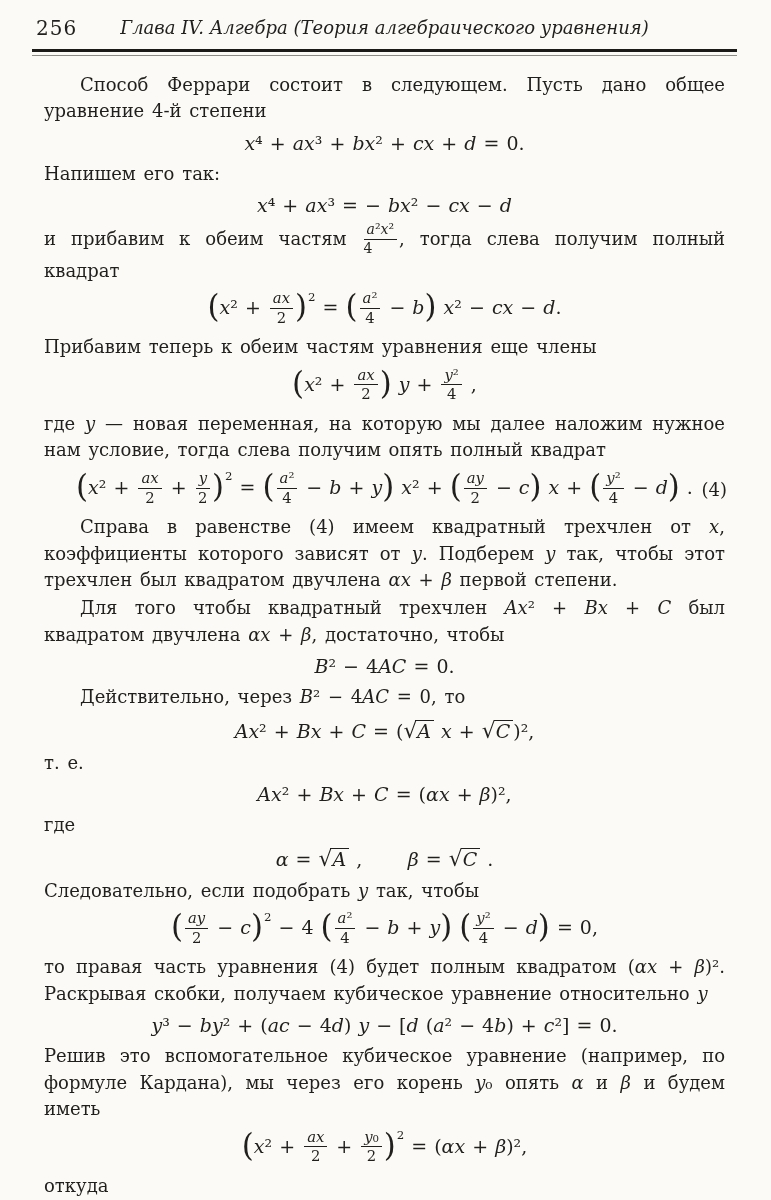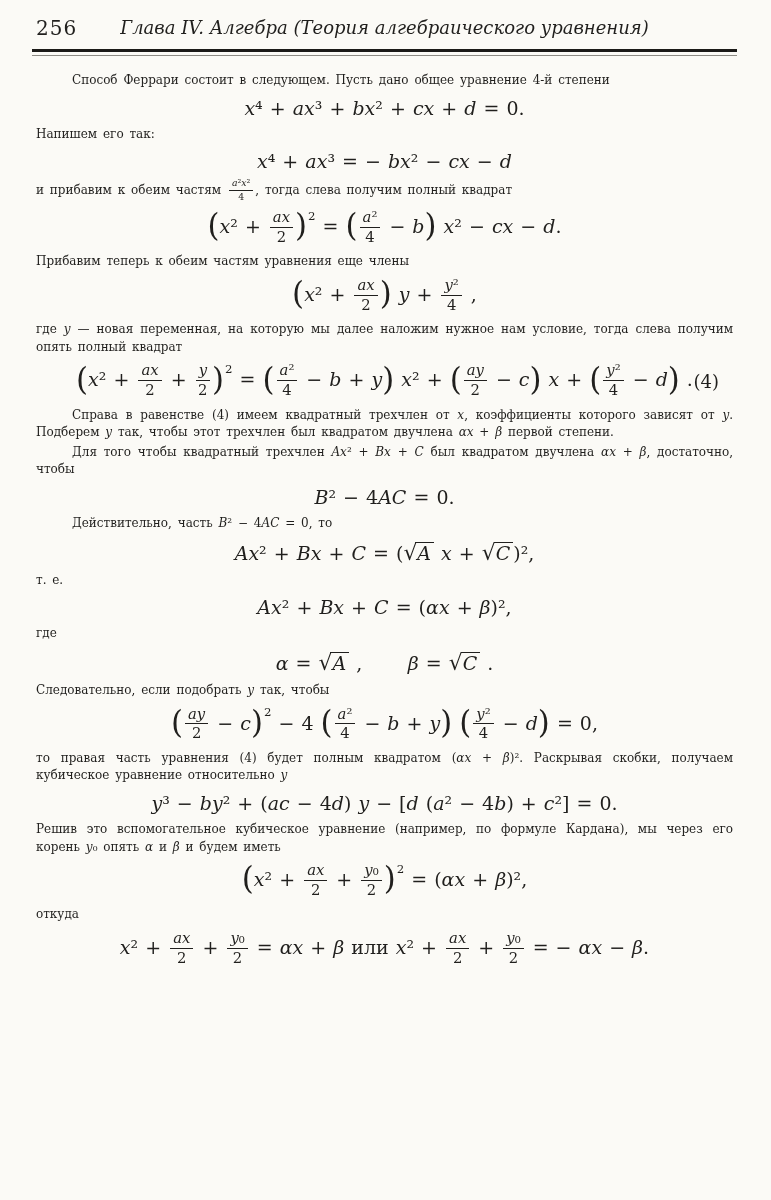--- a/index.html
+++ b/index.html
@@ -20,35 +20,35 @@
   }
   .runhead {
     text-align:center; margin:0 70px; padding-top:3px;
     font-style:italic; font-size:18px; white-space:nowrap;
   }
   .rule1 { border-top:3px solid #1b1a18; margin-top:5px; }
   .rule2 { border-top:1px solid #8d8b85; margin-top:3px; }
   
   .content { margin-top:16px; }
   .para {
-    font-size:12px; line-height:1.47; text-align:justify;
-    word-spacing:2px; margin:2px 4px;
+    font-size:18px; line-height:1.47; text-align:justify;
+    word-spacing:2px; margin:2px 12px;
   }
   .para.ind { text-indent:36px; }
   
   .formula {
-    text-align:center; font-size:19px; margin:7px 16px;
+    text-align:center; font-size:19px; margin:7px 8px;
     position:relative; white-space:nowrap; word-spacing:1px;
   }
   .mi { font-style:italic; }
   .mn { font-style:normal; }
   .rm { font-style:normal; }
   .frac {
     display:inline-block; vertical-align:middle;
-    text-align:center; font-size:0.78em; line-height:1.12;
+    font-size:0.78em; line-height:1.12;
     margin:0 2px; position:relative; top:-1px;
   }
   .frac .num { display:block; border-bottom:1.4px solid #201f1d; padding:0 3px 1px; }
   .frac .den { display:block; padding-top:1px; }
   .bp {
     font-size:1.62em; vertical-align:middle; line-height:0.9;
     position:relative; top:-2px; font-style:normal;
   }
   sup.bsup {
     font-size:0.62em; vertical-align:1.15em; line-height:0; margin-left:1px;
@@ -76,21 +76,21 @@
       <div class="formula"><span><span class="mi">x</span><span class="mn">⁴ + </span><span class="mi">ax</span><span class="mn">³ = − </span><span class="mi">bx</span><span class="mn">² − </span><span class="mi">cx</span><span class="mn"> − </span><span class="mi">d</span></span></div>
       <div class="para"><span class="rm">и прибавим к обеим частям </span><span class="frac"><span class="num"><span class="mi">a</span><span class="mn">²</span><span class="mi">x</span><span class="mn">²</span></span><span class="den"><span class="mn">4</span></span></span><span class="rm">,  тогда слева получим полный квадрат</span></div>
       <div class="formula"><span class="bp">(</span><span><span class="mi">x</span><span class="mn">² + </span></span><span class="frac"><span class="num"><span class="mi">ax</span></span><span class="den"><span class="mn">2</span></span></span><span class="bp">)</span><sup class="bsup">2</sup><span><span class="mn"> = </span></span><span class="bp">(</span><span class="frac"><span class="num"><span class="mi">a</span><span class="mn">²</span></span><span class="den"><span class="mn">4</span></span></span><span><span class="mn"> − </span><span class="mi">b</span></span><span class="bp">)</span><span><span class="mn"> </span><span class="mi">x</span><span class="mn">² − </span><span class="mi">cx</span><span class="mn"> − </span><span class="mi">d</span><span class="mn">.</span></span></div>
       <div class="para"><span class="rm">Прибавим теперь к обеим частям уравнения еще члены</span></div>
       <div class="formula"><span class="bp">(</span><span><span class="mi">x</span><span class="mn">² + </span></span><span class="frac"><span class="num"><span class="mi">ax</span></span><span class="den"><span class="mn">2</span></span></span><span class="bp">)</span><span><span class="mn"> </span><span class="mi">y</span><span class="mn"> + </span></span><span class="frac"><span class="num"><span class="mi">y</span><span class="mn">²</span></span><span class="den"><span class="mn">4</span></span></span><span><span class="mn"> ,</span></span></div>
       <div class="para"><span class="rm">где </span><span><span class="mi">y</span></span><span class="rm"> — новая переменная, на которую мы далее наложим нужное нам условие, тогда слева получим опять полный квадрат</span></div>
       <div class="formula"><span class="bp">(</span><span><span class="mi">x</span><span class="mn">² + </span></span><span class="frac"><span class="num"><span class="mi">ax</span></span><span class="den"><span class="mn">2</span></span></span><span><span class="mn"> + </span></span><span class="frac"><span class="num"><span class="mi">y</span></span><span class="den"><span class="mn">2</span></span></span><span class="bp">)</span><sup class="bsup">2</sup><span><span class="mn"> = </span></span><span class="bp">(</span><span class="frac"><span class="num"><span class="mi">a</span><span class="mn">²</span></span><span class="den"><span class="mn">4</span></span></span><span><span class="mn"> − </span><span class="mi">b</span><span class="mn"> + </span><span class="mi">y</span></span><span class="bp">)</span><span><span class="mn"> </span><span class="mi">x</span><span class="mn">² + </span></span><span class="bp">(</span><span class="frac"><span class="num"><span class="mi">ay</span></span><span class="den"><span class="mn">2</span></span></span><span><span class="mn"> − </span><span class="mi">c</span></span><span class="bp">)</span><span><span class="mn"> </span><span class="mi">x</span><span class="mn"> + </span></span><span class="bp">(</span><span class="frac"><span class="num"><span class="mi">y</span><span class="mn">²</span></span><span class="den"><span class="mn">4</span></span></span><span><span class="mn"> − </span><span class="mi">d</span></span><span class="bp">)</span><span><span class="mn"> .</span></span><span class="eqno rm">(4)</span></div>
       <div class="para ind"><span class="rm">Справа в равенстве (4) имеем квадратный трехчлен от </span><span><span class="mi">x</span></span><span class="rm">, коэффициенты которого зависят от </span><span><span class="mi">y</span></span><span class="rm">. Подберем </span><span><span class="mi">y</span></span><span class="rm"> так, чтобы этот трехчлен был квадратом двучлена </span><span><span class="mi">αx</span><span class="mn"> + </span><span class="mi">β</span></span><span class="rm"> первой степени.</span></div>
       <div class="para ind"><span class="rm">Для того чтобы квадратный трехчлен </span><span><span class="mi">Ax</span><span class="mn">² + </span><span class="mi">Bx</span><span class="mn"> + </span><span class="mi">C</span></span><span class="rm"> был квадратом двучлена </span><span><span class="mi">αx</span><span class="mn"> + </span><span class="mi">β</span></span><span class="rm">, достаточно, чтобы</span></div>
       <div class="formula"><span><span class="mi">B</span><span class="mn">² − 4</span><span class="mi">AC</span><span class="mn"> = 0.</span></span></div>
-      <div class="para ind"><span class="rm">Действительно, часть </span><span><span class="mi">B</span><span class="mn">² − 4</span><span class="mi">AC</span><span class="mn"> = 0</span></span><span class="rm">, то</span></div>
+      <div class="para ind"><span class="rm">Действительно, через </span><span><span class="mi">B</span><span class="mn">² − 4</span><span class="mi">AC</span><span class="mn"> = 0</span></span><span class="rm">, то</span></div>
       <div class="formula"><span><span class="mi">Ax</span><span class="mn">² + </span><span class="mi">Bx</span><span class="mn"> + </span><span class="mi">C</span><span class="mn"> = (</span></span><span class="sqrt"><span class="rad">√</span><span class="vinc"><span class="mi">A</span></span></span><span><span class="mn"> </span><span class="mi">x</span><span class="mn"> + </span></span><span class="sqrt"><span class="rad">√</span><span class="vinc"><span class="mi">C</span></span></span><span><span class="mn">)²,</span></span></div>
       <div class="para"><span class="rm">т. е.</span></div>
       <div class="formula"><span><span class="mi">Ax</span><span class="mn">² + </span><span class="mi">Bx</span><span class="mn"> + </span><span class="mi">C</span><span class="mn"> = (</span><span class="mi">αx</span><span class="mn"> + </span><span class="mi">β</span><span class="mn">)²,</span></span></div>
       <div class="para"><span class="rm">где</span></div>
       <div class="formula"><span><span class="mi">α</span><span class="mn"> = </span></span><span class="sqrt"><span class="rad">√</span><span class="vinc"><span class="mi">A</span></span></span><span><span class="mn"> ,</span></span><span class="sk" style="width: 2.4em;"></span><span><span class="mi">β</span><span class="mn"> = </span></span><span class="sqrt"><span class="rad">√</span><span class="vinc"><span class="mi">C</span></span></span><span><span class="mn"> .</span></span></div>
       <div class="para"><span class="rm">Следовательно, если подобрать </span><span><span class="mi">y</span></span><span class="rm"> так, чтобы</span></div>
       <div class="formula"><span class="bp">(</span><span class="frac"><span class="num"><span class="mi">ay</span></span><span class="den"><span class="mn">2</span></span></span><span><span class="mn"> − </span><span class="mi">c</span></span><span class="bp">)</span><sup class="bsup">2</sup><span><span class="mn"> − 4 </span></span><span class="bp">(</span><span class="frac"><span class="num"><span class="mi">a</span><span class="mn">²</span></span><span class="den"><span class="mn">4</span></span></span><span><span class="mn"> − </span><span class="mi">b</span><span class="mn"> + </span><span class="mi">y</span></span><span class="bp">)</span><span><span class="mn"> </span></span><span class="bp">(</span><span class="frac"><span class="num"><span class="mi">y</span><span class="mn">²</span></span><span class="den"><span class="mn">4</span></span></span><span><span class="mn"> − </span><span class="mi">d</span></span><span class="bp">)</span><span><span class="mn"> = 0,</span></span></div>
       <div class="para"><span class="rm">то правая часть уравнения (4) будет полным квадратом </span><span><span class="mn">(</span><span class="mi">αx</span><span class="mn"> + </span><span class="mi">β</span><span class="mn">)²</span></span><span class="rm">. Раскрывая скобки, получаем кубическое уравнение относительно </span><span><span class="mi">y</span></span></div>
       <div class="formula"><span><span class="mi">y</span><span class="mn">³ − </span><span class="mi">by</span><span class="mn">² + (</span><span class="mi">ac</span><span class="mn"> − 4</span><span class="mi">d</span><span class="mn">) </span><span class="mi">y</span><span class="mn"> − [</span><span class="mi">d</span><span class="mn"> (</span><span class="mi">a</span><span class="mn">² − 4</span><span class="mi">b</span><span class="mn">) + </span><span class="mi">c</span><span class="mn">²] = 0.</span></span></div>
       <div class="para"><span class="rm">Решив это вспомогательное кубическое уравнение (например, по формуле Кардана), мы через его корень </span><span><span class="mi">y</span><span class="mn">₀</span></span><span class="rm"> опять </span><span><span class="mi">α</span></span><span class="rm"> и </span><span><span class="mi">β</span></span><span class="rm"> и будем иметь</span></div>

